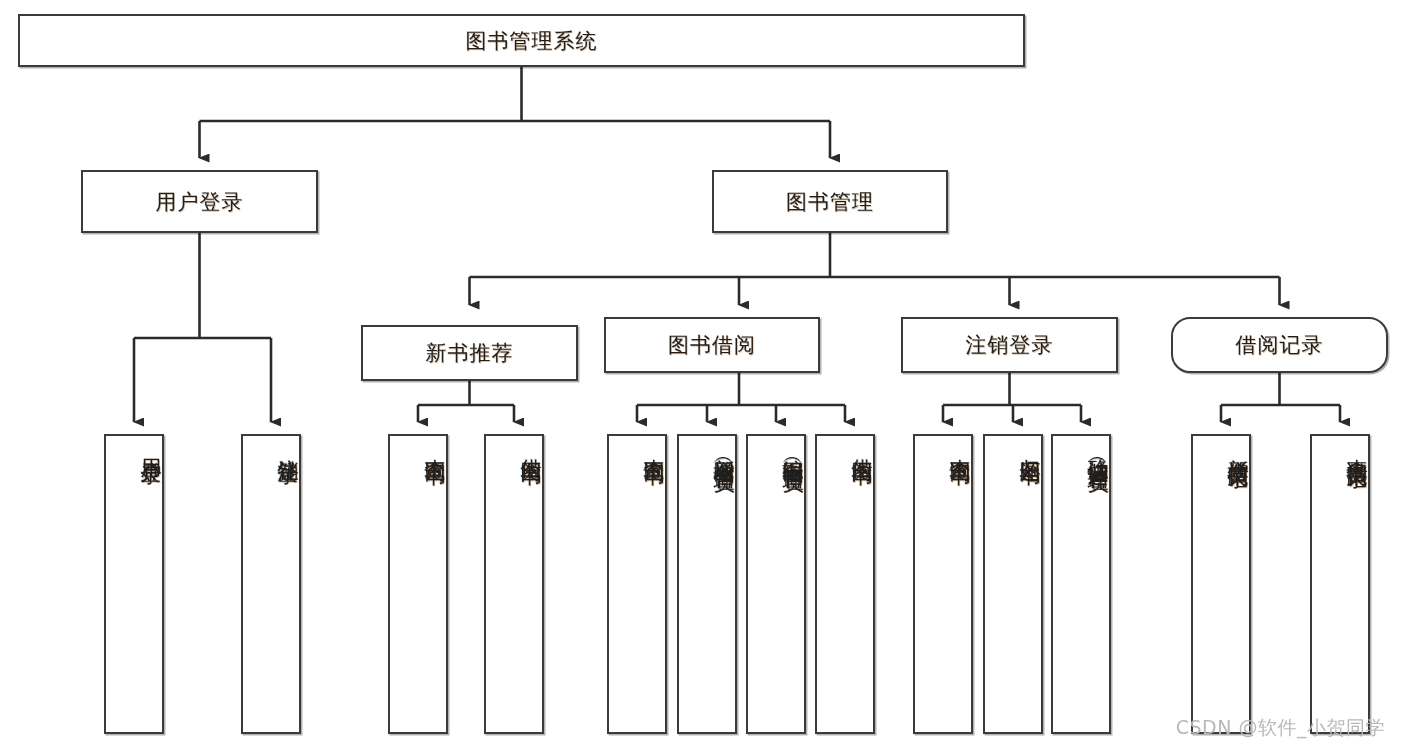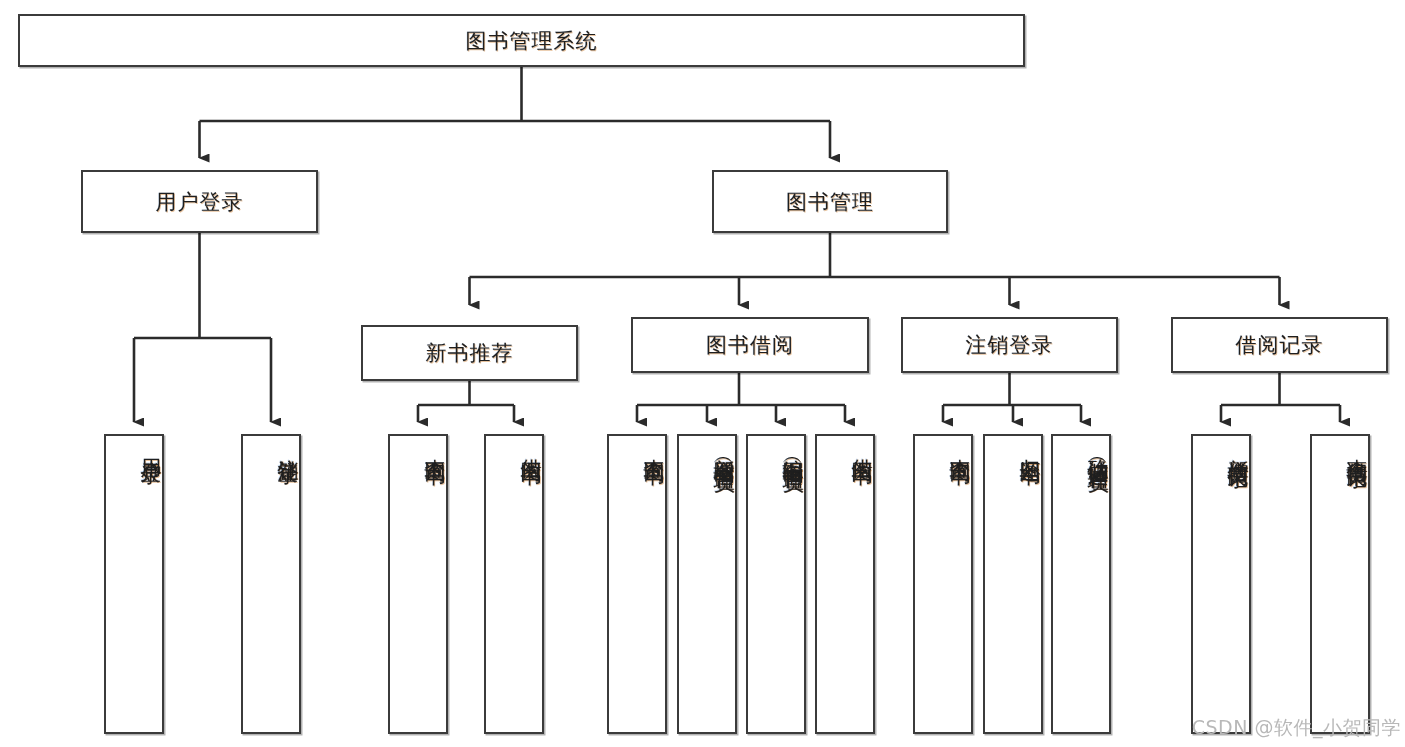--- a/index.html
+++ b/index.html
@@ -54,21 +54,21 @@
     font-size: 21px;
     line-height: 1.12;
     letter-spacing: 2px;
     white-space: normal;
     width: 100%;
     display: block;
     text-align: center;
   }
   #watermark {
     position: absolute;
-    right: 4px;
+    right: 20px;
     bottom: 6px;
     font-size: 19px;
     color: #b8b8b8;
     letter-spacing: 0.5px;
     white-space: nowrap;
     font-family: "DejaVu Sans", "Liberation Sans", sans-serif;
   }
 </style>
 </head>
 <body>
@@ -124,27 +124,27 @@
       </div>
       <div class="node" id="node-login" style="left: 81px; top: 170px; width: 237px; height: 63px;">
         <span class="node-label">用户登录</span>
       </div>
       <div class="node" id="node-bookmgmt" style="left: 712px; top: 170px; width: 236px; height: 63px;">
         <span class="node-label">图书管理</span>
       </div>
       <div class="node" id="node-newbook" style="left: 361px; top: 317px; width: 217px; height: 56px; margin-top: 8px;">
         <span class="node-label">新书推荐</span>
       </div>
-      <div class="node" id="node-borrow" style="left: 631px; top: 317px; width: 238px; height: 56px;">
+      <div class="node" id="node-borrow" style="left: 604px; top: 317px; width: 216px; height: 56px;">
         <span class="node-label">图书借阅</span>
       </div>
       <div class="node" id="node-current" style="left: 901px; top: 317px; width: 217px; height: 56px;">
         <span class="node-label">注销登录</span>
       </div>
-      <div class="node" id="node-records" style="left: 1171px; top: 317px; width: 217px; height: 56px;">
+      <div class="node" id="node-records" style="left: 1171px; top: 317px; width: 217px; height: 56px; border-radius: 19px;">
         <span class="node-label">借阅记录</span>
       </div>
       <div class="node leaf" id="node-leaf-login-1" style="left: 104px; top: 434px; width: 60px; height: 300px;">
         <span class="node-label">用户登录</span>
       </div>
       <div class="node leaf" id="node-leaf-login-2" style="left: 241px; top: 434px; width: 60px; height: 300px;">
         <span class="node-label">注销登录</span>
       </div>
       <div class="node leaf" id="node-leaf-new-1" style="left: 388px; top: 434px; width: 60px; height: 300px;">
         <span class="node-label">查询图书</span>

